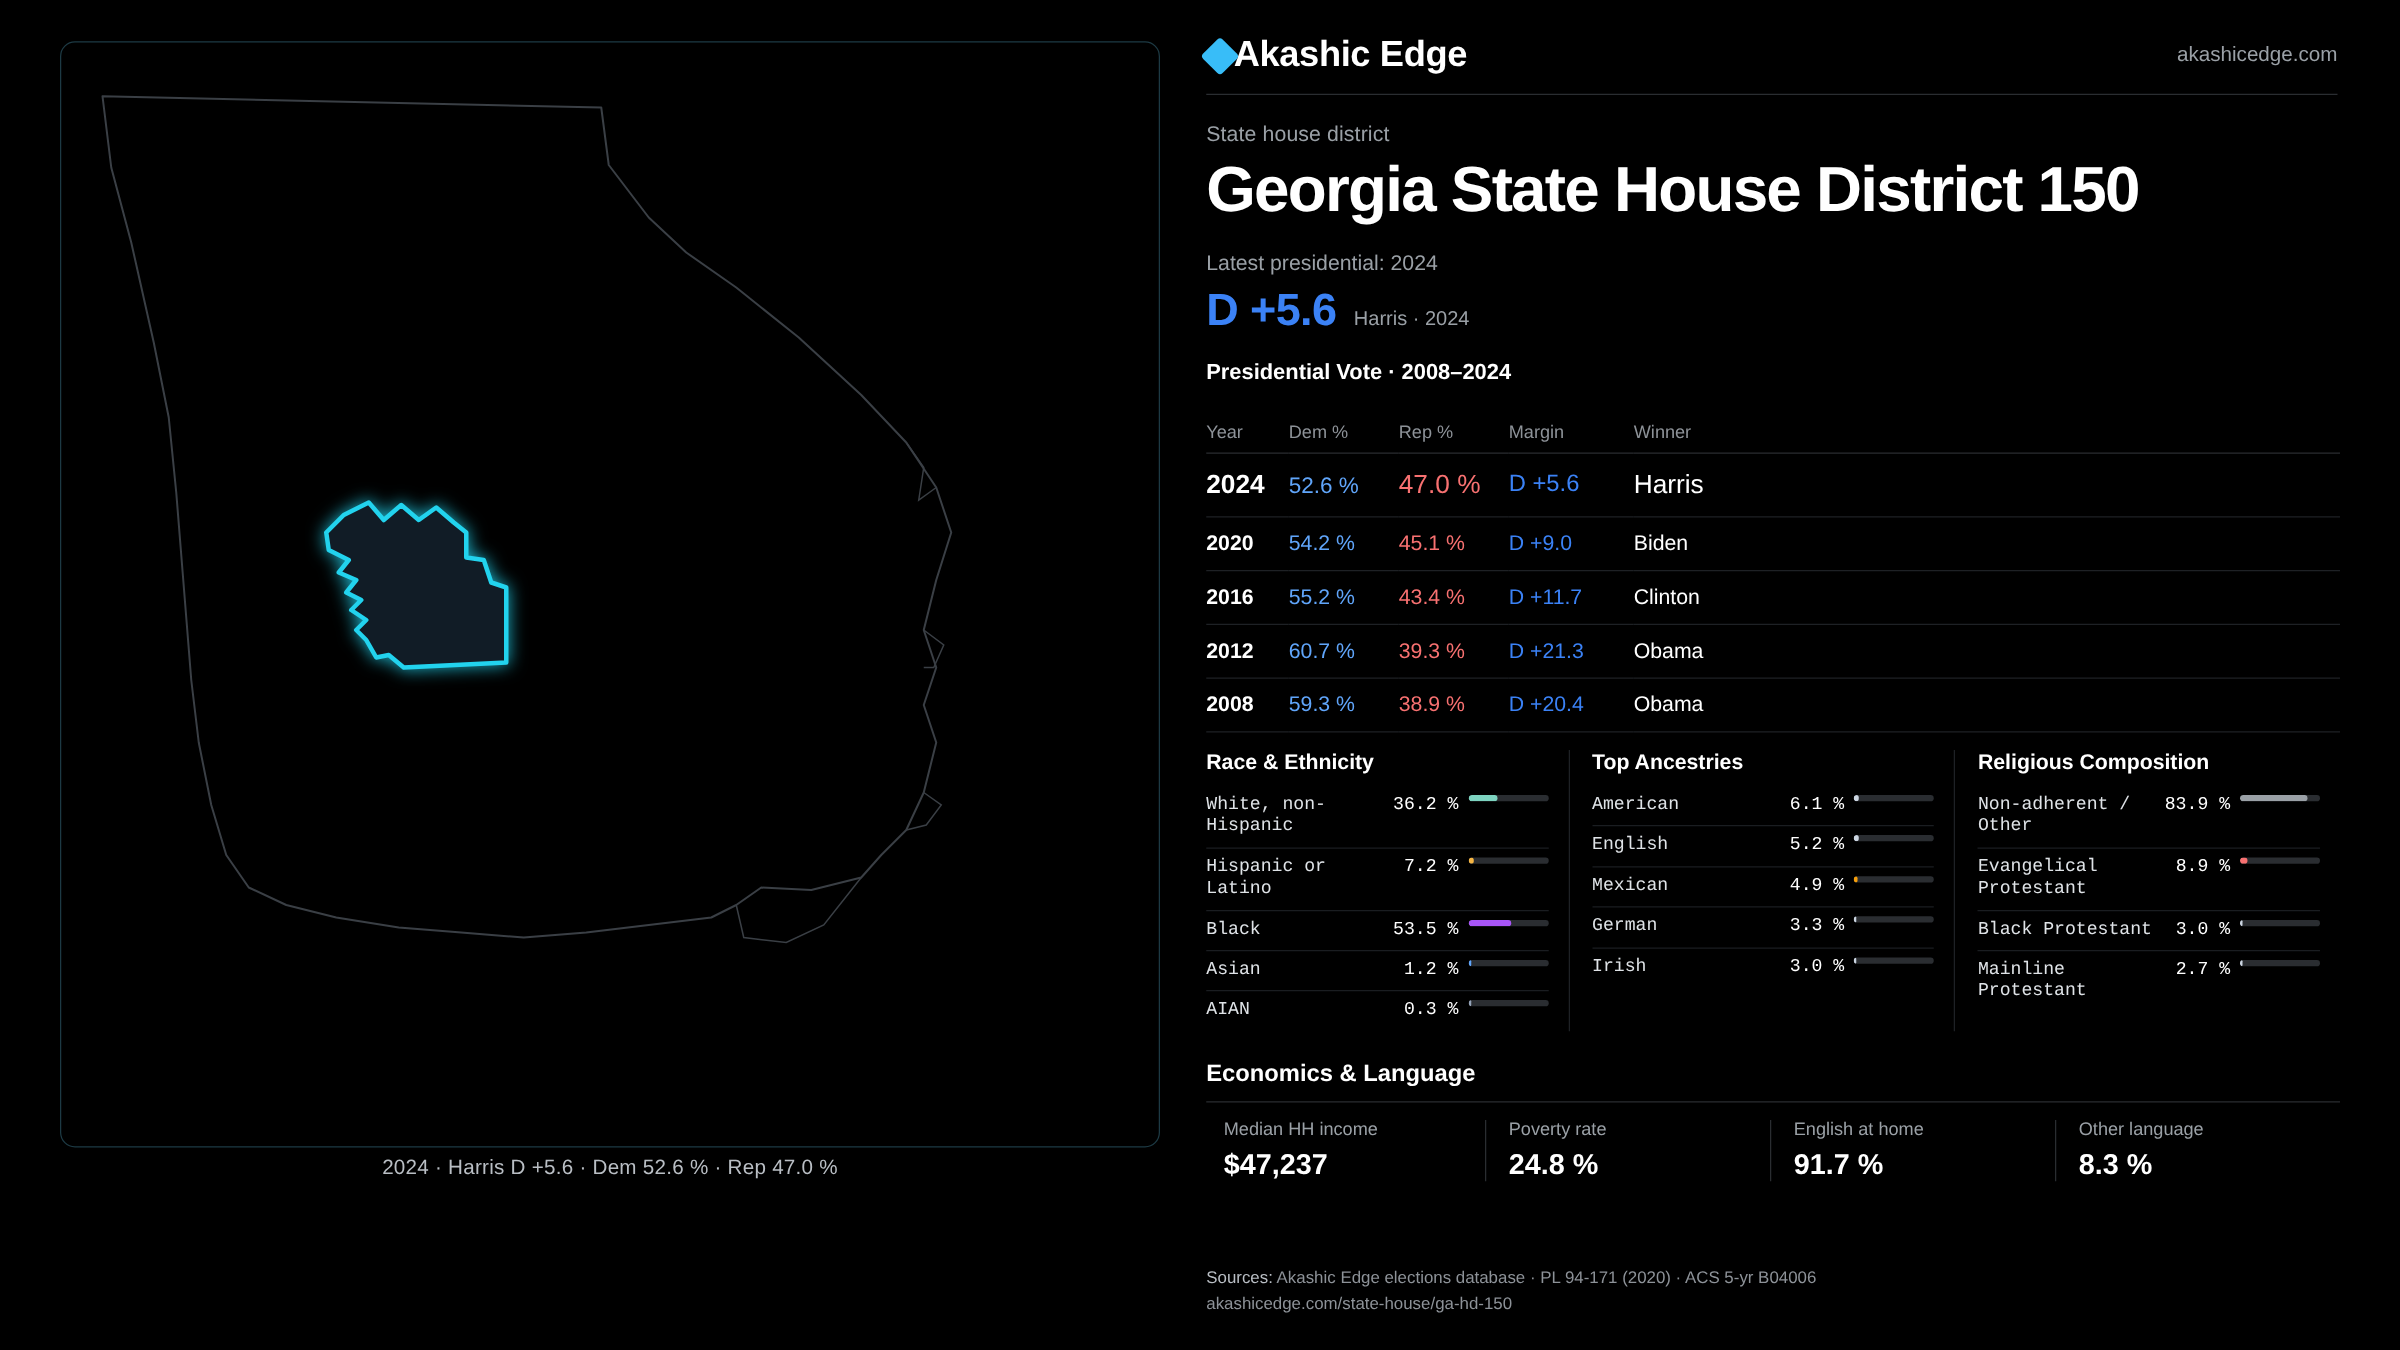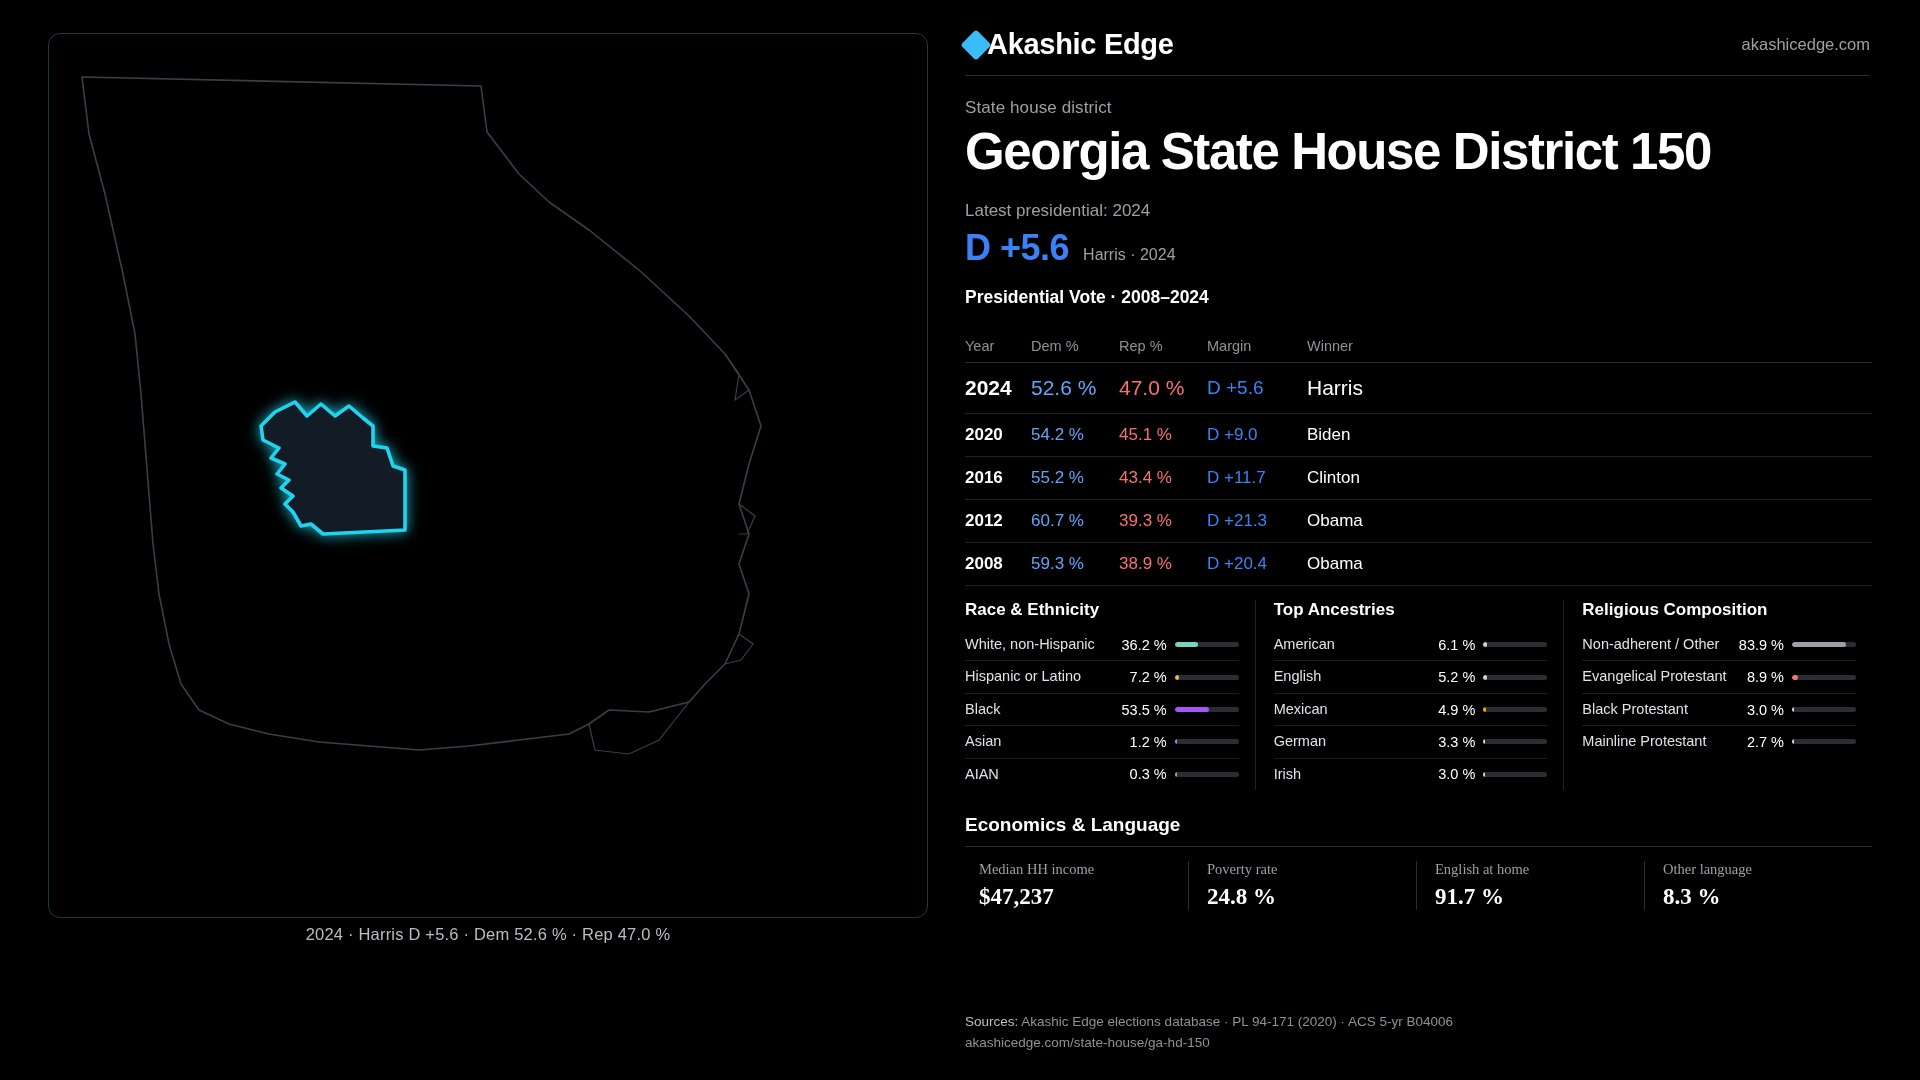--- a/index.html
+++ b/index.html
@@ -140,21 +140,21 @@
     font-size: 17px;
     vertical-align: middle;
   }
   table.pres tr.top td { padding: 13px 0; }
   .c-year { width: 66px; font-weight: 700; color: #ffffff; }
   .c-dem  { width: 88px; color: #60a5fa; }
   .c-rep  { width: 88px; color: #f87171; }
   .c-mar  { width: 100px; color: #3b82f6; }
   .c-win  { color: #ffffff; }
   tr.top .c-year { font-size: 21px; }
-  tr.top .c-dem  { font-size: 21px; }
+  tr.top .c-dem  { font-size: 18px; }
   tr.top .c-rep  { font-size: 21px; }
   tr.top .c-mar  { font-size: 19px; }
   tr.top .c-win  { font-size: 21px; }
 
   .swing-row {
     display: flex;
     justify-content: space-between;
     align-items: baseline;
     margin-top: 12px;
     padding-bottom: 10px;
@@ -172,24 +172,24 @@
   .demo-col { flex: 1 1 0; padding-right: 16px; }
   .demo-col + .demo-col { border-left: 1px solid #1e2125; padding-left: 18px; }
   .demo-head {
     font-size: 17px;
     font-weight: 700;
     color: #ffffff;
     margin-bottom: 9px;
   }
   .demo-row {
     display: flex;
-    align-items: center;
     gap: 8px;
     padding: 7px 0;
     border-bottom: 1px solid #1a1d21;
+    font-family: Liberation Mono, monospace;
   }
   .demo-row:last-child { border-bottom: none; }
   .demo-name {
     flex: 1 1 auto;
     font-size: 14.5px;
     color: #dfe3e7;
     line-height: 1.2;
   }
   .demo-val {
     flex: 0 0 auto;
@@ -217,21 +217,21 @@
     font-weight: 700;
     color: #ffffff;
     margin-top: 24px;
   }
   .econ-grid {
     display: flex;
     margin-top: 10px;
     border-top: 1px solid #2a2d31;
     padding-top: 14px;
   }
-  .econ-cell { flex: 1 1 0; padding: 0 18px; font-family: Liberation Serif, serif; }
+  .econ-cell { flex: 1 1 0; padding: 0 18px; }
   .econ-cell:first-child { padding-left: 14px; }
   .econ-cell + .econ-cell { border-left: 1px solid #2a2d31; }
   .econ-label { font-size: 14.5px; color: #9aa0a6; }
   .econ-value { font-size: 23px; font-weight: 700; color: #ffffff; margin-top: 6px; }
 
   
   .sources {
     position: absolute;
     left: 10px; bottom: 26px;
     padding-left: 0;

